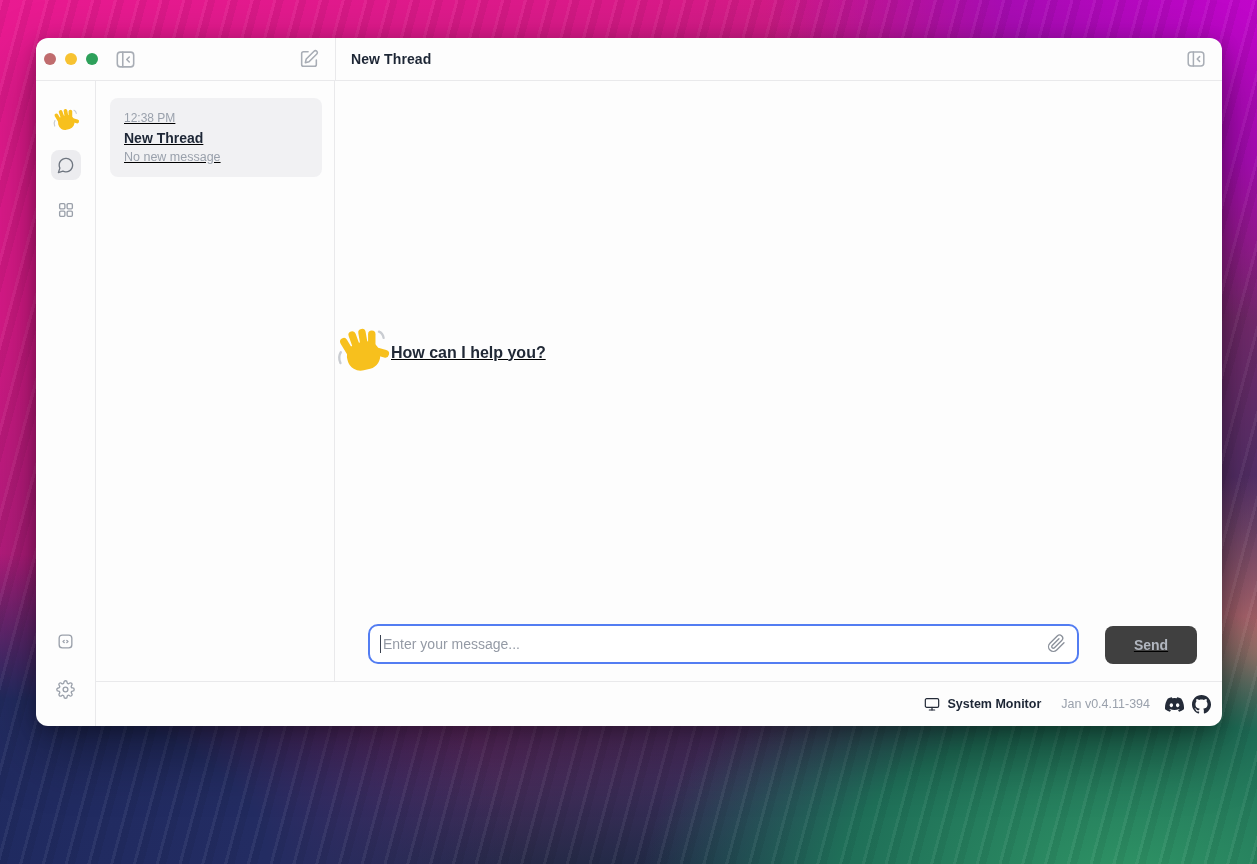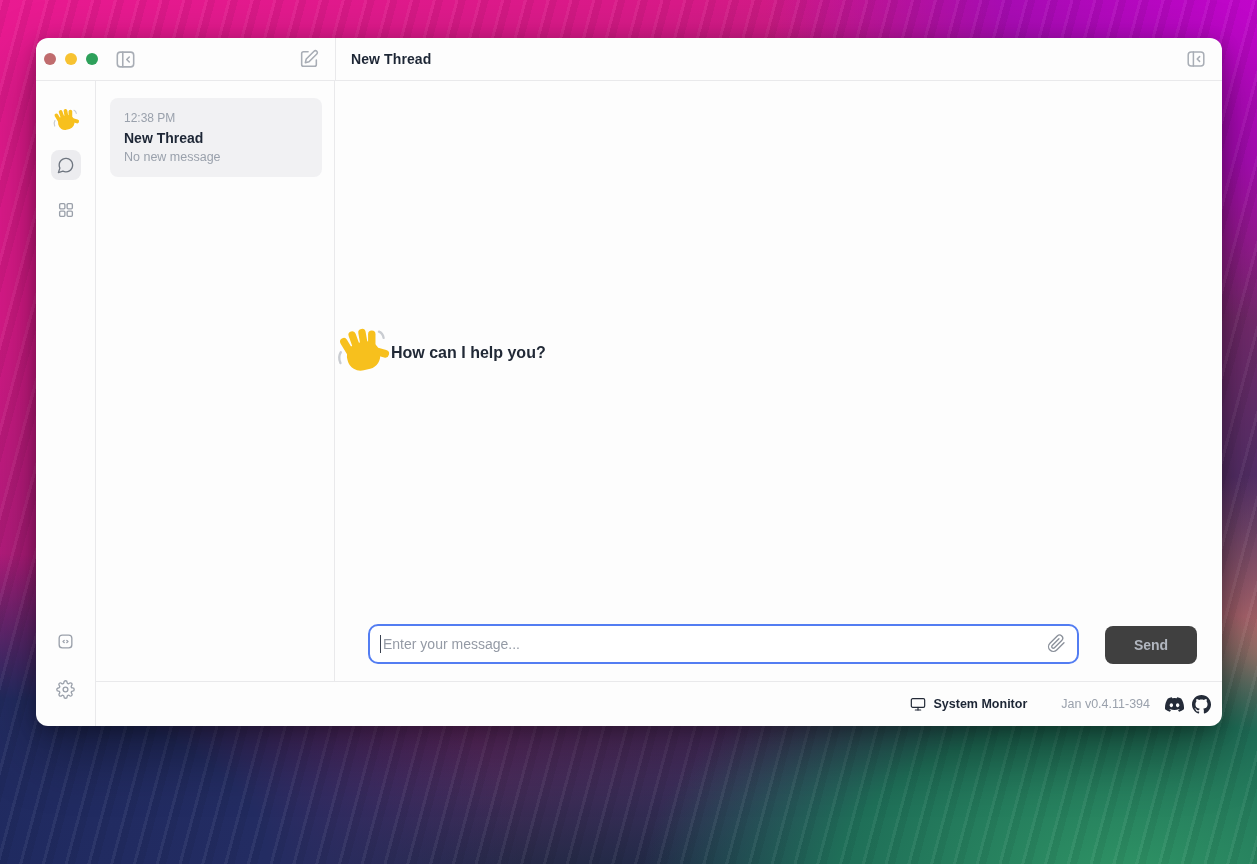--- a/index.html
+++ b/index.html
@@ -36,21 +36,21 @@
   .spacer { flex:1; }
   .titlebar-main { flex:1; display:flex; align-items:center; border-left:1px solid #e9e9eb; padding:0 16px 0 15px; }
   .tb-title { font-size:14px; font-weight:700; color:#1d2635; letter-spacing:.1px; }
   
   .body { flex:1; display:flex; min-height:0; }
   .rail { width:60px; flex:0 0 60px; border-right:1px solid #e9e9eb; display:flex; flex-direction:column; align-items:center; padding:26px 0 22px 0; gap:15px; }
   .rail-bottom { margin-top:auto; display:flex; flex-direction:column; align-items:center; gap:18px; }
   .rail-btn { width:30px; height:30px; border-radius:8px; display:flex; align-items:center; justify-content:center; background:none; border:none; cursor:pointer; padding:0; }
   .rail-btn.active { background:#ececef; }
   .content { flex:1; display:flex; flex-direction:column; min-width:0; }
-  .content-top { flex:1; display:flex; min-height:0; }
+  .content-top { flex:1; display:flex; min-height:0;text-decoration:underline; }
   
   .threads { width:239px; flex:0 0 239px; border-right:1px solid #e9e9eb; padding:17px 12px 0 14px; }
   .thread-card { background:#f1f1f3; border-radius:8px; padding:13px 14px; cursor:pointer; }
   .thread-time { font-size:12px; color:#9aa1ac; }
   .thread-title { font-size:14px; font-weight:700; color:#1d2635; margin-top:5px; }
   .thread-sub { font-size:12.5px; color:#9aa1ac; margin-top:4px; }
   
   .main { flex:1; display:flex; flex-direction:column; min-width:0; }
   .empty { flex:1; display:flex; align-items:center; justify-content:flex-start; }
   .greeting { font-size:16px; font-weight:700; color:#212936; }
@@ -60,21 +60,21 @@
   .msg-input { width:100%; height:40px; border:2px solid #537df2; border-radius:10px; padding:0 42px 0 13px; font-size:14px; color:#333a45; outline:none; background:#fff; font-family:"Liberation Sans", sans-serif; }
   .msg-input::placeholder { color:#949aa5; }
   .caret { position:absolute; left:12px; top:11px; width:1px; height:18px; background:#3b4250; animation:blink 1.1s steps(1) infinite; pointer-events:none; }
   @keyframes blink { 50% { opacity:0; } }
   .clip { position:absolute; right:13px; top:10px; }
   .send-btn { flex:0 0 92px; height:38px; background:#404040; border:none; border-radius:8px; font-size:14px; font-weight:600; color:#b1b6bf; cursor:default; font-family:"Liberation Sans", sans-serif; }
   
   .footer { height:45px; flex:0 0 45px; border-top:1px solid #e9e9eb; display:flex; align-items:center; justify-content:flex-end; padding:0 11px; }
   .sysmon { display:flex; align-items:center; gap:8px; background:none; border:none; cursor:pointer; padding:0; }
   .sysmon-label { font-size:12.5px; font-weight:700; color:#1d2635; }
-  .version { font-size:12.5px; color:#9aa1ac; margin-left:34px; }
+  .version { font-size:12.5px; color:#9aa1ac; margin-left:20px; }
   .footer-icons { display:flex; align-items:center; gap:8px; margin-left:15px; }
   svg { display:block; }
 </style>
 </head>
 <body>
 
 <svg width="0" height="0" style="position:absolute">
   <defs>
     <g id="hand">
       <g transform="rotate(-14 36 40)" fill="#f7c01d">

